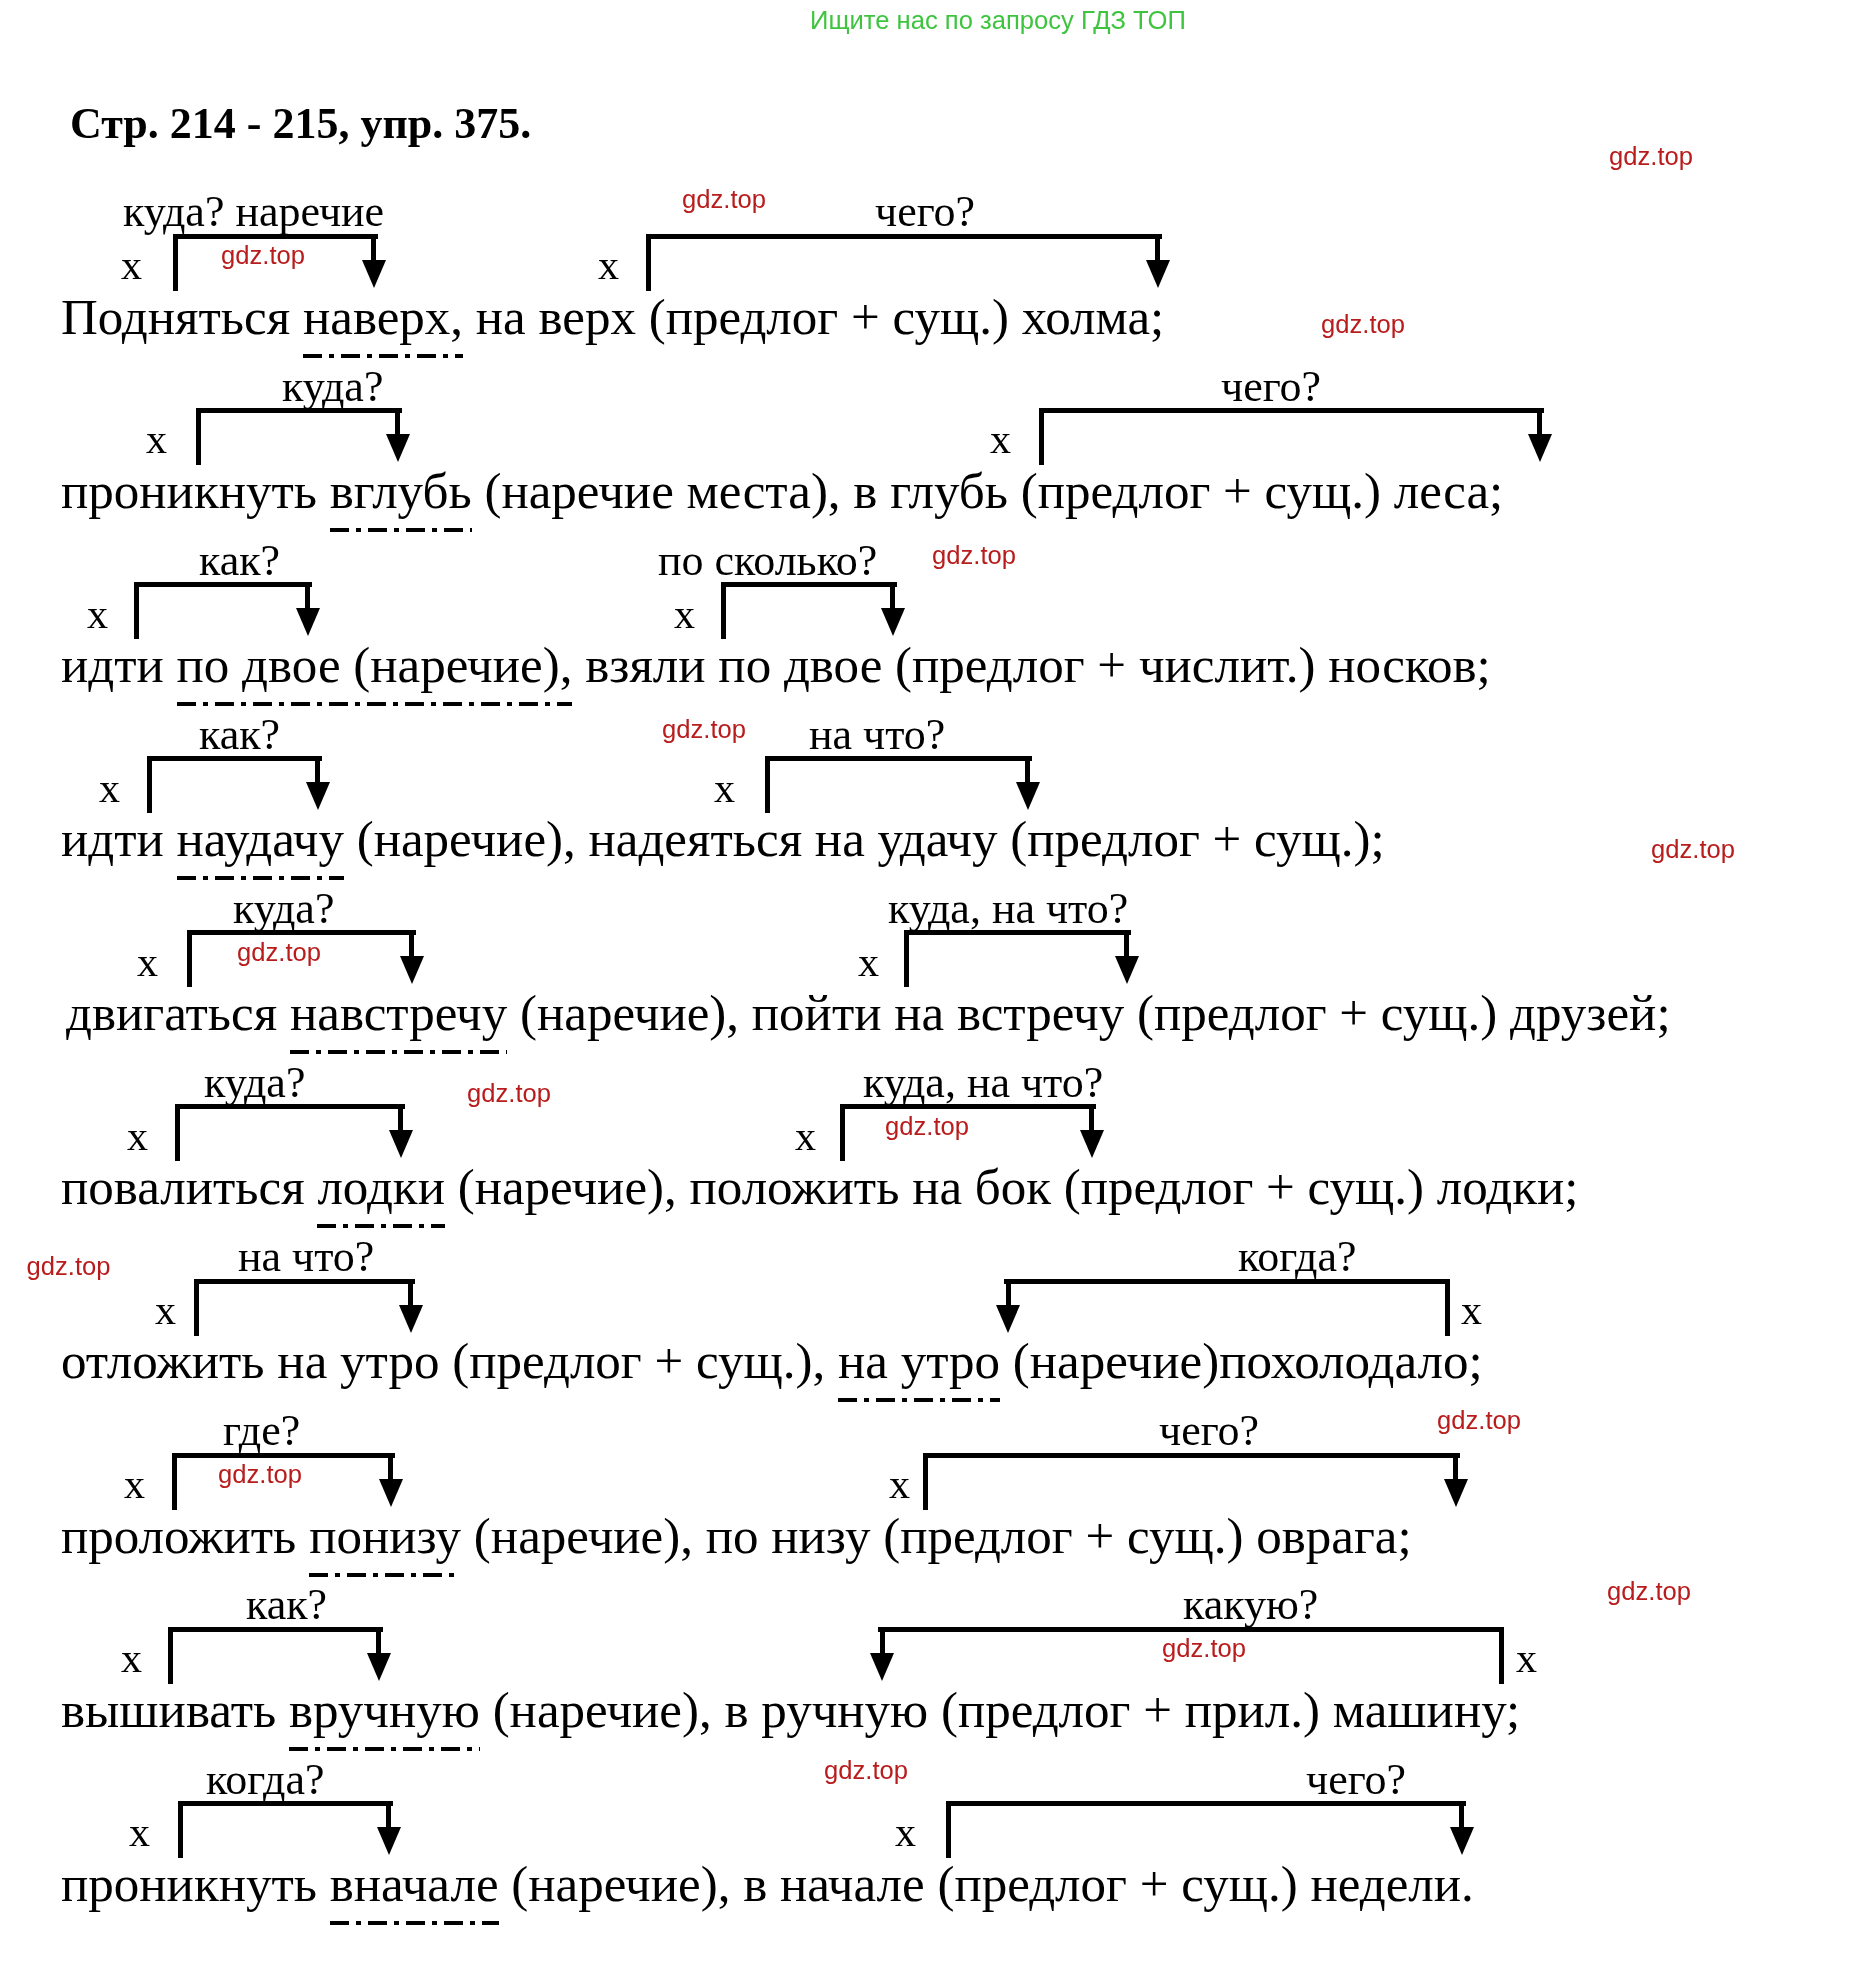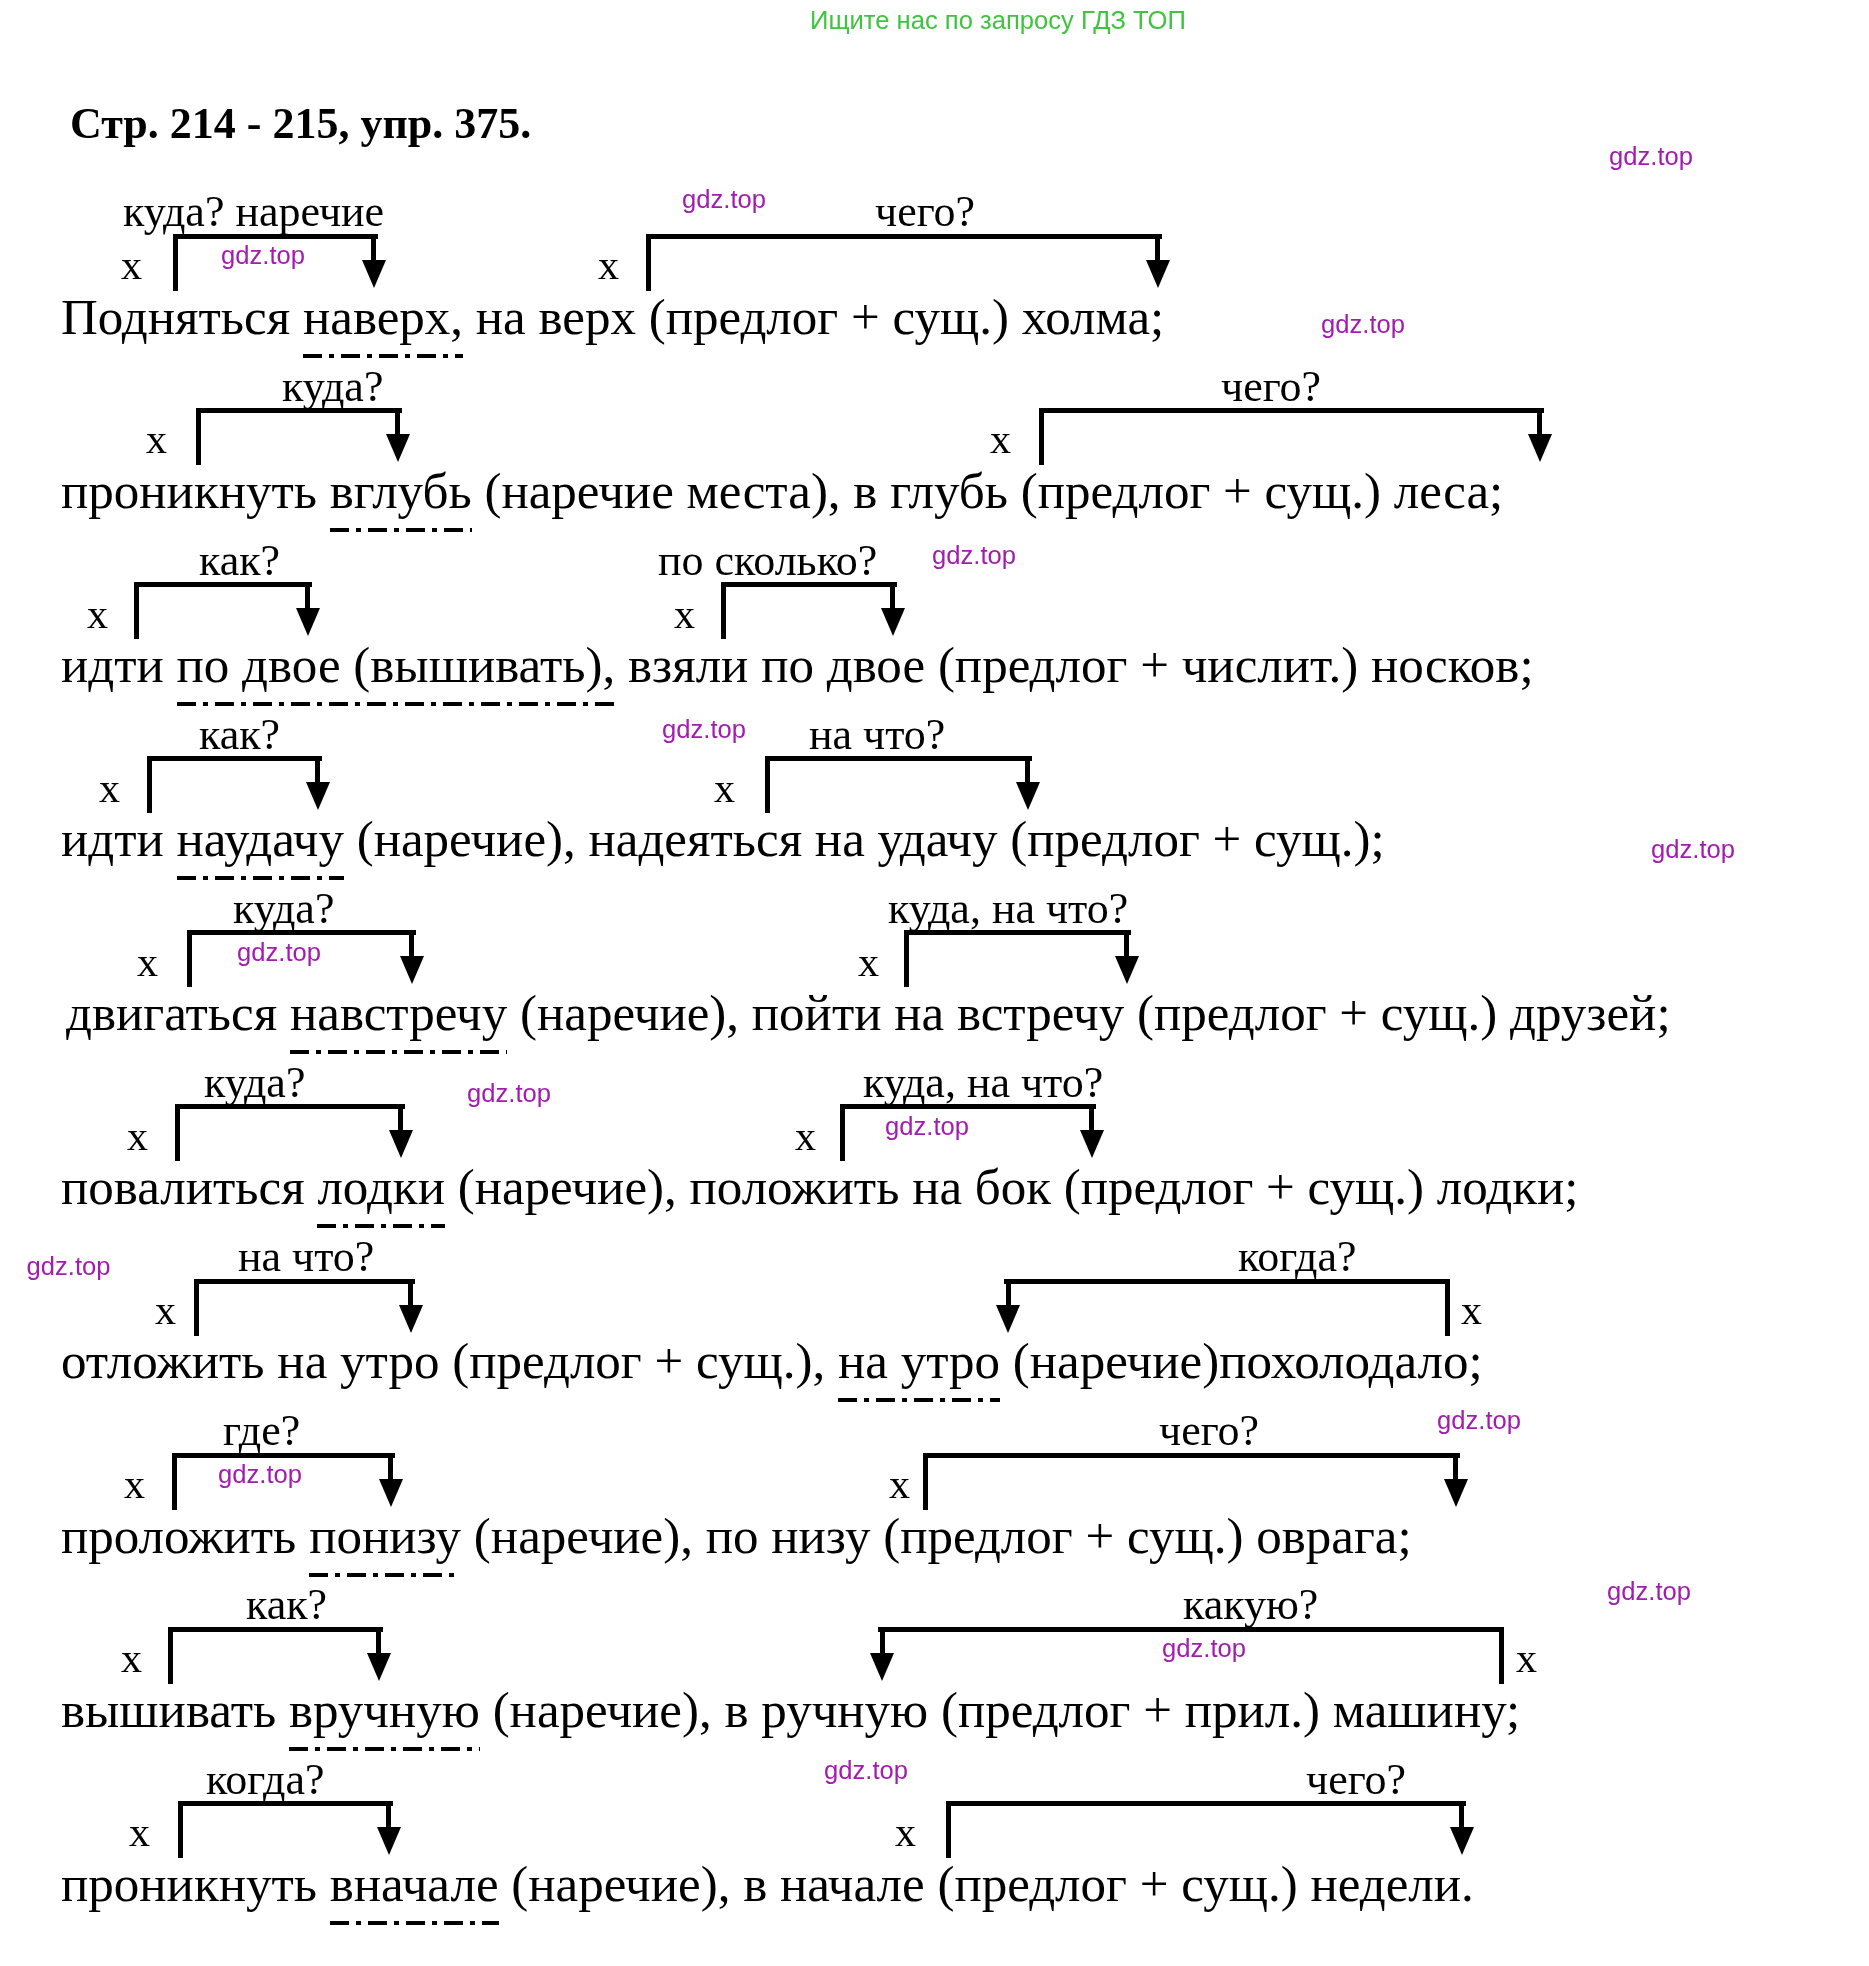--- a/index.html
+++ b/index.html
@@ -2,21 +2,21 @@
 <html style="font-size:15px"><head>
 <meta charset="utf-8">
 <style>
   html,body { margin:0; padding:0; background:#ffffff; }
   .page { position:relative; width:1869px; height:1967px; background:#ffffff;
           font-family:"Liberation Serif", serif; color:#000; overflow:hidden; }
   .promo { position:absolute; font-family:"Liberation Sans", sans-serif;
            font-size:25.6px; color:#3ec43e; white-space:nowrap; }
   .title { position:absolute; left:70px; top:98px; font-size:44px; font-weight:bold; white-space:nowrap; }
   .wm { position:absolute; font-family:"Liberation Sans", sans-serif;
-        font-size:25.6px; color:#a21caf; white-space:nowrap; }
+        font-size:25.6px; color:#b91c1c; white-space:nowrap; }
   .q  { position:absolute; font-size:44px; white-space:nowrap; }
   .xm { position:absolute; font-size:42px; }
   .line { position:absolute; font-size:51px; white-space:nowrap; }
   .adv { background-image:repeating-linear-gradient(90deg,#000 0 19px,transparent 19px 25.6px,#000 25.6px 31px,transparent 31px 38px);
          background-size:100% 4.7px; background-repeat:no-repeat; background-position:left bottom;
          padding-bottom:13.2px;margin-top:30px; }
   .brk { position:absolute; height:57px; }
   .brk .bar   { position:absolute; left:0; right:0; top:0; height:4.7px; background:#000; }
   .brk .stem  { position:absolute; left:0; top:0; width:4.7px; height:57px; background:#000; }
   .brk .astem { position:absolute; right:1.9px; top:0; width:4.7px; height:28px; background:#000; }
@@ -92,21 +92,21 @@
         <div class="astem"></div>
         <div class="ahead"></div>
       </div>
     <span class="xm" style="left:674px;top:590px">х</span>
     <div class="brk" style="left:721px;top:582px;width:176px">
         <div class="bar"></div>
         <div class="stem"></div>
         <div class="astem"></div>
         <div class="ahead"></div>
       </div>
-    <div class="line" style="left:61px;top:636px"><span>идти </span><span class="adv">по двое (вышивать),</span><span> взяли по двое (предлог + числит.) носков;</span></div>
+    <div class="line" style="left:61px;top:636px"><span>идти </span><span class="adv">по двое (наречие),</span><span> взяли по двое (предлог + числит.) носков;</span></div>
   </div>
 
   <div>
     <span class="q" style="left:199px;top:709px">как?</span>
     <span class="wm" style="left:662px;top:715px">gdz.top</span>
     <span class="q" style="left:809px;top:709px">на что?</span>
     <span class="xm" style="left:99px;top:764px">х</span>
     <div class="brk" style="left:147px;top:756px;width:175px">
         <div class="bar"></div>
         <div class="stem"></div>

